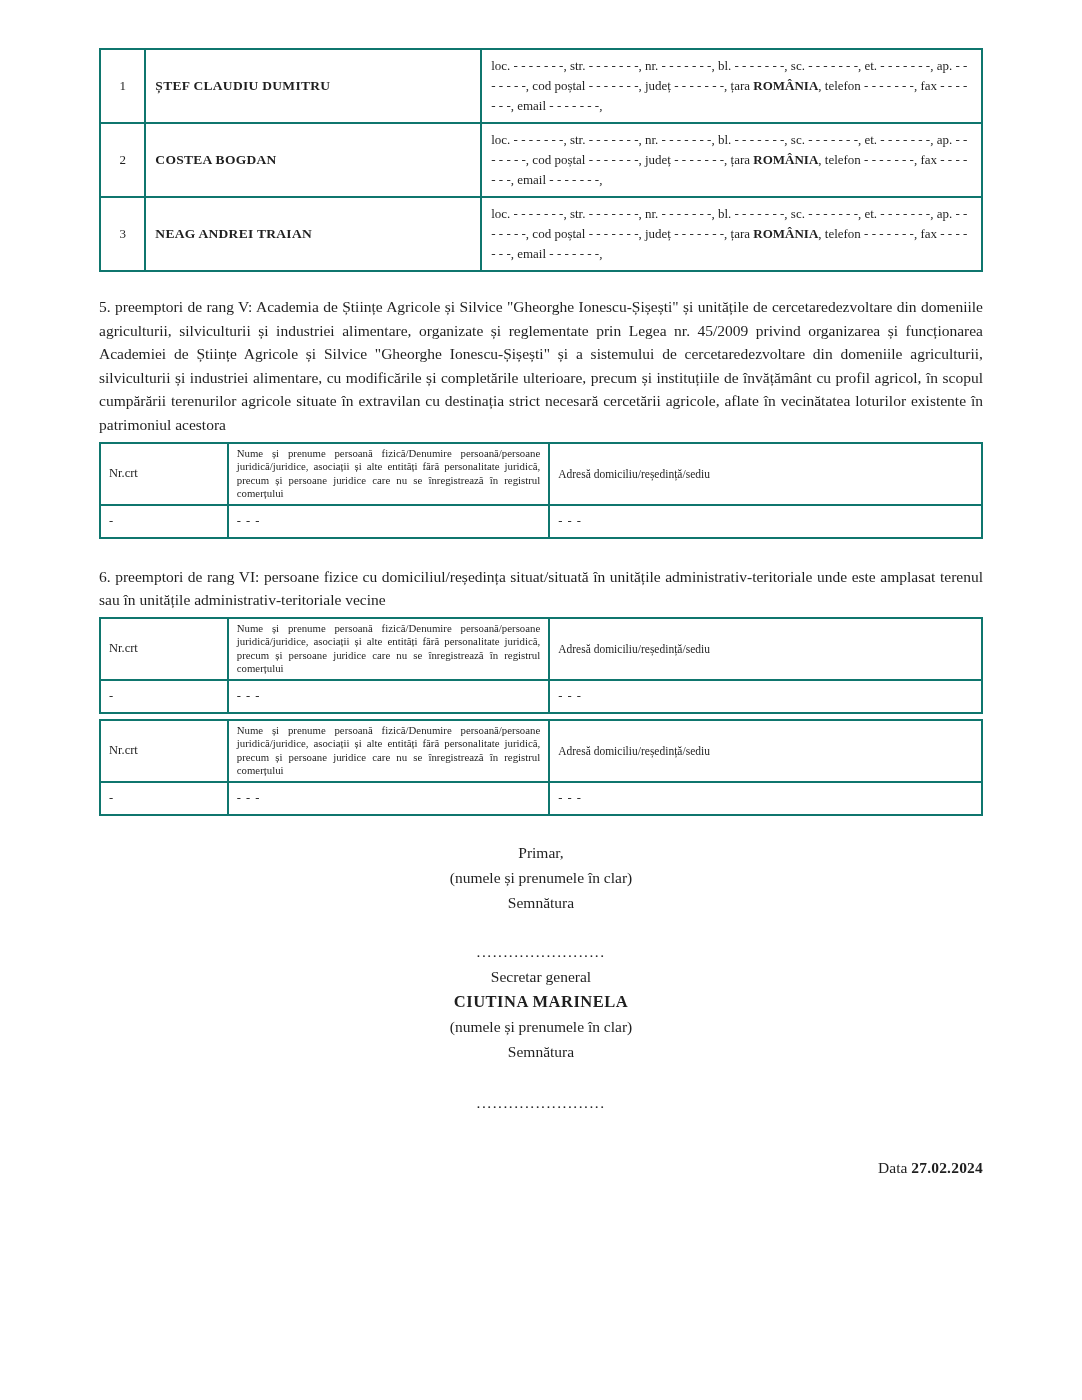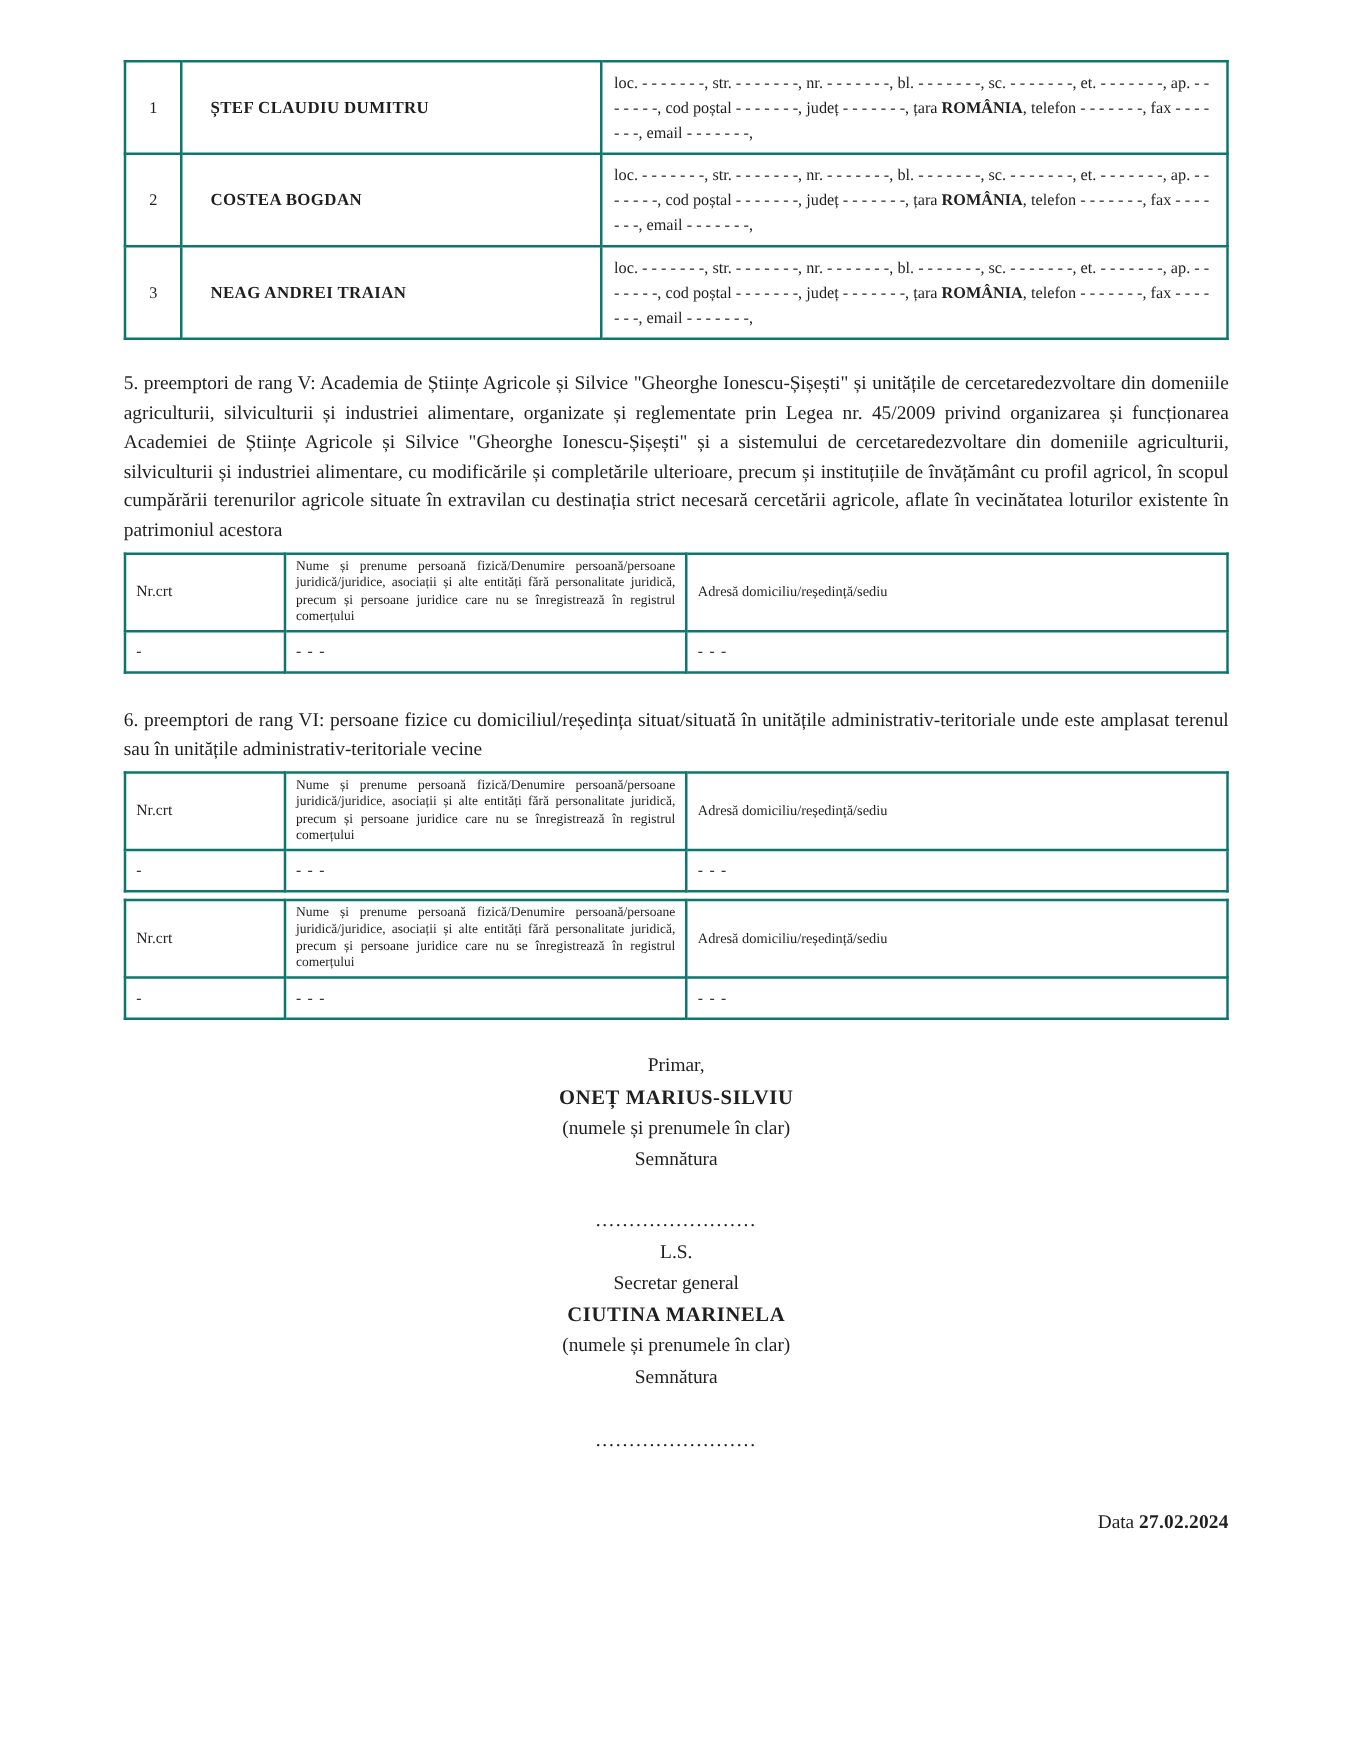--- a/index.html
+++ b/index.html
@@ -11,21 +11,21 @@
     position: relative;
     overflow: hidden;
   }
   .page { padding: 48px 99px 0 99px; width: 1082px; }
 
   table { border-collapse: collapse; width: 884px; table-layout: fixed; }
   td { border: 2px solid #0f766e; vertical-align: middle; }
 
   
   .persons-table td.nr-cell { width: 44px; text-align: center; font-size: 13px; }
-  .persons-table td.name-cell { width: 326px; padding-left: 22px; font-weight: bold; font-size: 13.5px; letter-spacing: 0.3px; margin-left: 32px; }
+  .persons-table td.name-cell { width: 326px; padding-left: 9px; font-weight: bold; font-size: 13.5px; letter-spacing: 0.3px; margin-left: 32px; }
   .persons-table td.addr-cell { width: 486px; padding: 6px 9px; font-size: 13px; line-height: 20px; }
   .persons-table tr { height: 68px; }
 
   
   .para {
     font-size: 15.5px; line-height: 23.6px;
     text-align: justify;
     margin-top: 23px;
   }
   .para.tight { margin-top: 26px; }
@@ -118,25 +118,23 @@
       <tr class="row">
         <td class="v1">-</td>
         <td class="v2">- - -</td>
         <td class="v3">- - -</td>
       </tr>
     </tbody>
   </table>
 
   <div class="signatures">
     <div class="sig-line">Primar,</div>
-    <div class="sig-line sig-name">ONEȚ MARIUS-SILVIU</div>
     <div class="sig-line">(numele și prenumele în clar)</div>
     <div class="sig-line">Semnătura</div>
     <div class="sig-line dots-line">........................</div>
-    <div class="sig-line">L.S.</div>
     <div class="sig-line">Secretar general</div>
     <div class="sig-line sig-name">CIUTINA MARINELA</div>
     <div class="sig-line">(numele și prenumele în clar)</div>
     <div class="sig-line">Semnătura</div>
     <div class="sig-line dots-line second">........................</div>
   </div>
 
   <div class="footer">
     <span>Data</span>
     <b>27.02.2024</b>

